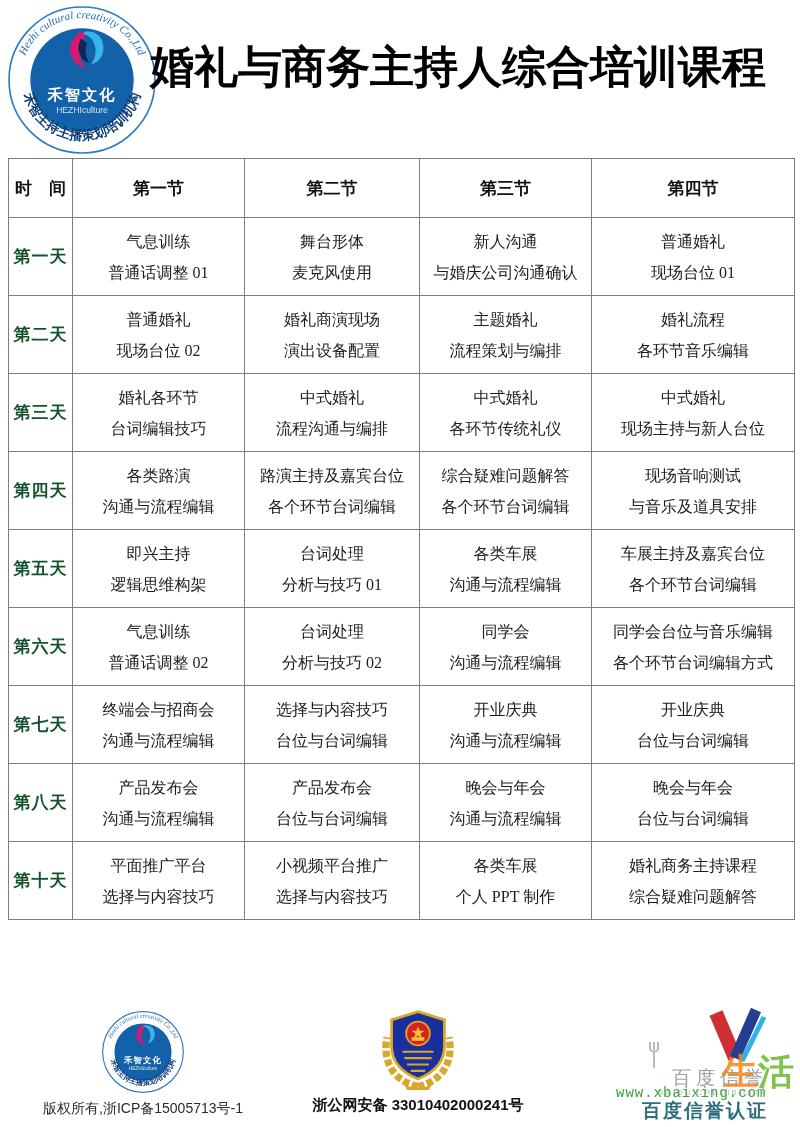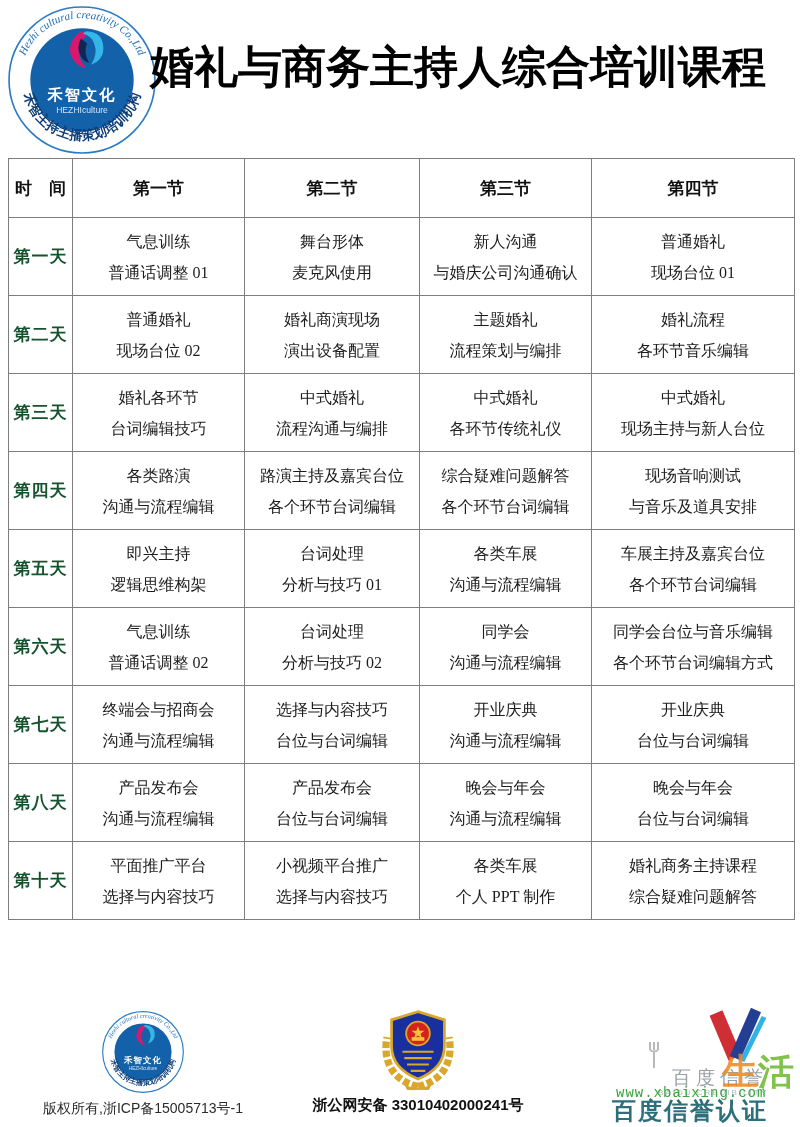--- a/index.html
+++ b/index.html
@@ -25,21 +25,21 @@
   .schedule td .ln{line-height:31px;height:31px;white-space:nowrap;}
 
   
   .f-left{position:absolute;left:33px;top:1010px;width:220px;text-align:center;}
   .f-left .copyright{margin-top:2px;font-size:14px;color:#2b2b2b;}
   .f-mid{position:absolute;left:298px;top:1008px;width:240px;text-align:center;}
   .f-mid .beian{margin-top:2px;font-size:15px;font-weight:bold;color:#111;}
   .f-right{position:absolute;left:588px;top:1008px;width:180px;text-align:right;}
   .f-right .bd-cn{font-size:19px;color:#9aa0a6;letter-spacing:5px;line-height:20px;}
   .f-right .bd-en{font-size:8px;color:#aebacd;letter-spacing:2px;line-height:10px;}
-  .f-right .bd-cert{font-size:24px;font-weight:bold;color:#2c6e79;letter-spacing:2px;line-height:22px;margin-top:2px;}
+  .f-right .bd-cert{font-size:19px;font-weight:bold;color:#2c6e79;letter-spacing:2px;line-height:22px;margin-top:2px;}
 
   .wm-url{position:absolute;left:616px;top:1085px;font-family:"Liberation Mono","DejaVu Sans Mono",monospace;
           font-size:14px;color:#3aa53a;letter-spacing:1px;}
   .wm-chars{position:absolute;left:722px;top:1048px;font-size:36px;font-weight:bold;
             font-family:"Liberation Serif","DejaVu Serif",serif;opacity:.85;white-space:nowrap;}
   .wm-sheng{color:#f08519;}
   .wm-huo{color:#6ab82e;}
   .wm-fork{position:absolute;left:646px;top:1040px;}
 </style>
 </head>

